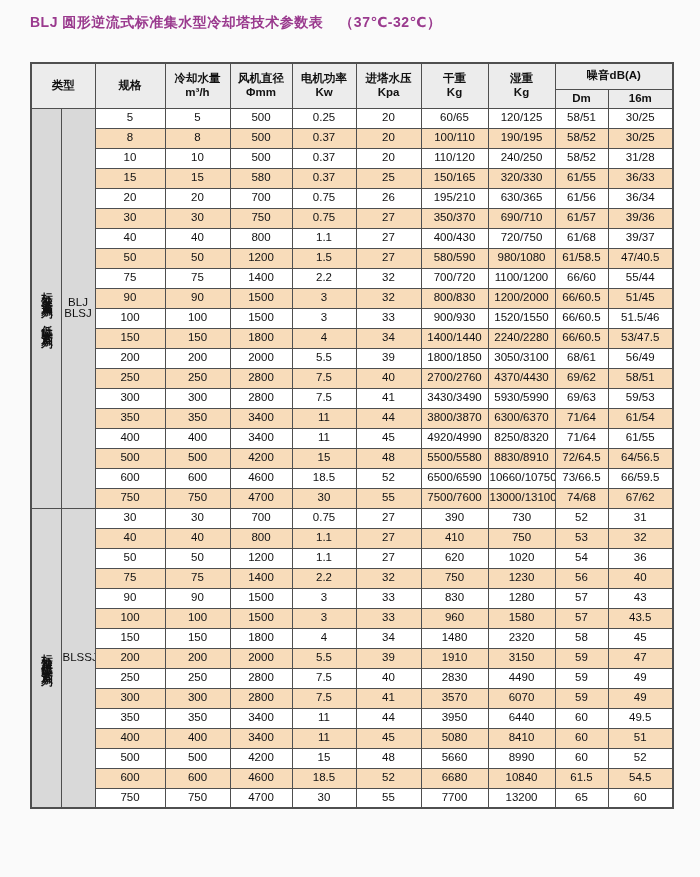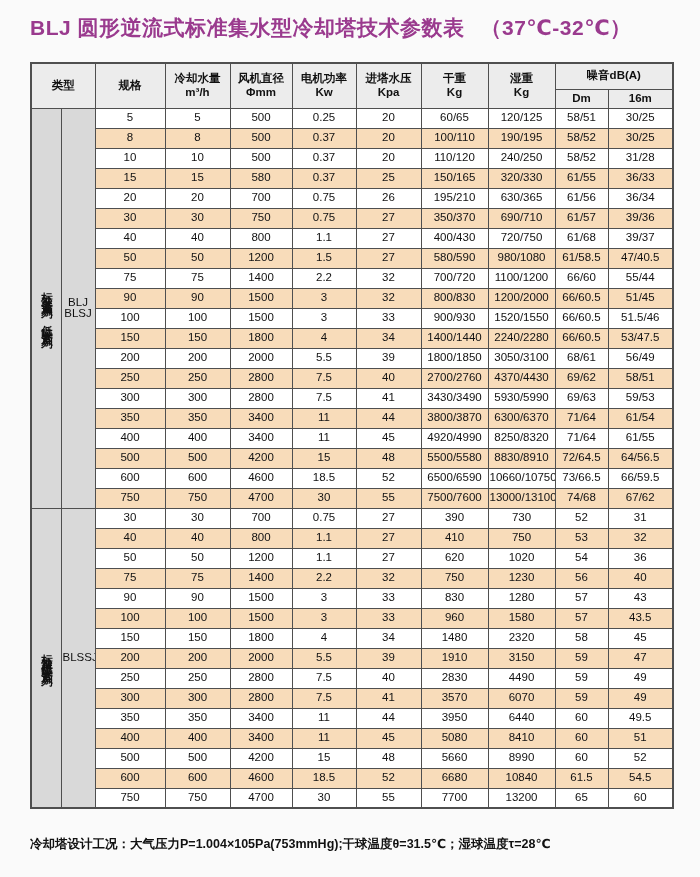--- a/index.html
+++ b/index.html
@@ -7,21 +7,21 @@
   body {
     width:700px; height:877px;
     background:#fafafa;
     font-family:"Liberation Sans","DejaVu Sans",sans-serif;
     color:#111;
   }
   .page { position:relative; width:700px; height:877px; overflow:hidden; }
 
   .title {
     position:absolute; left:30px; top:14px; margin:0;
-    font-size:21px; font-weight:bold; color:#9a3a8e;
+    font-size:14px; font-weight:bold; color:#9a3a8e;
     white-space:nowrap; letter-spacing:0.5px;
   }
   .title .suffix { margin-left:16px; }
 
   table.spec {
     position:absolute; left:30px; top:62px;
     width:642px; table-layout:fixed;
     border-collapse:collapse;
     border:2px solid #4f4f4f;
   }
@@ -495,15 +495,14 @@
           <td>30</td>
           <td>55</td>
           <td>7700</td>
           <td>13200</td>
           <td>65</td>
           <td>60</td>
         </tr>
       </tbody>
   </table>
 
-  <p class="footer-note">冷却塔设计工况：大气压力P=1.004×105Pa(753mmHg);干球温度θ=31.5℃；湿球温度τ=28℃</p>
 
 </div>
 
 </body></html>

